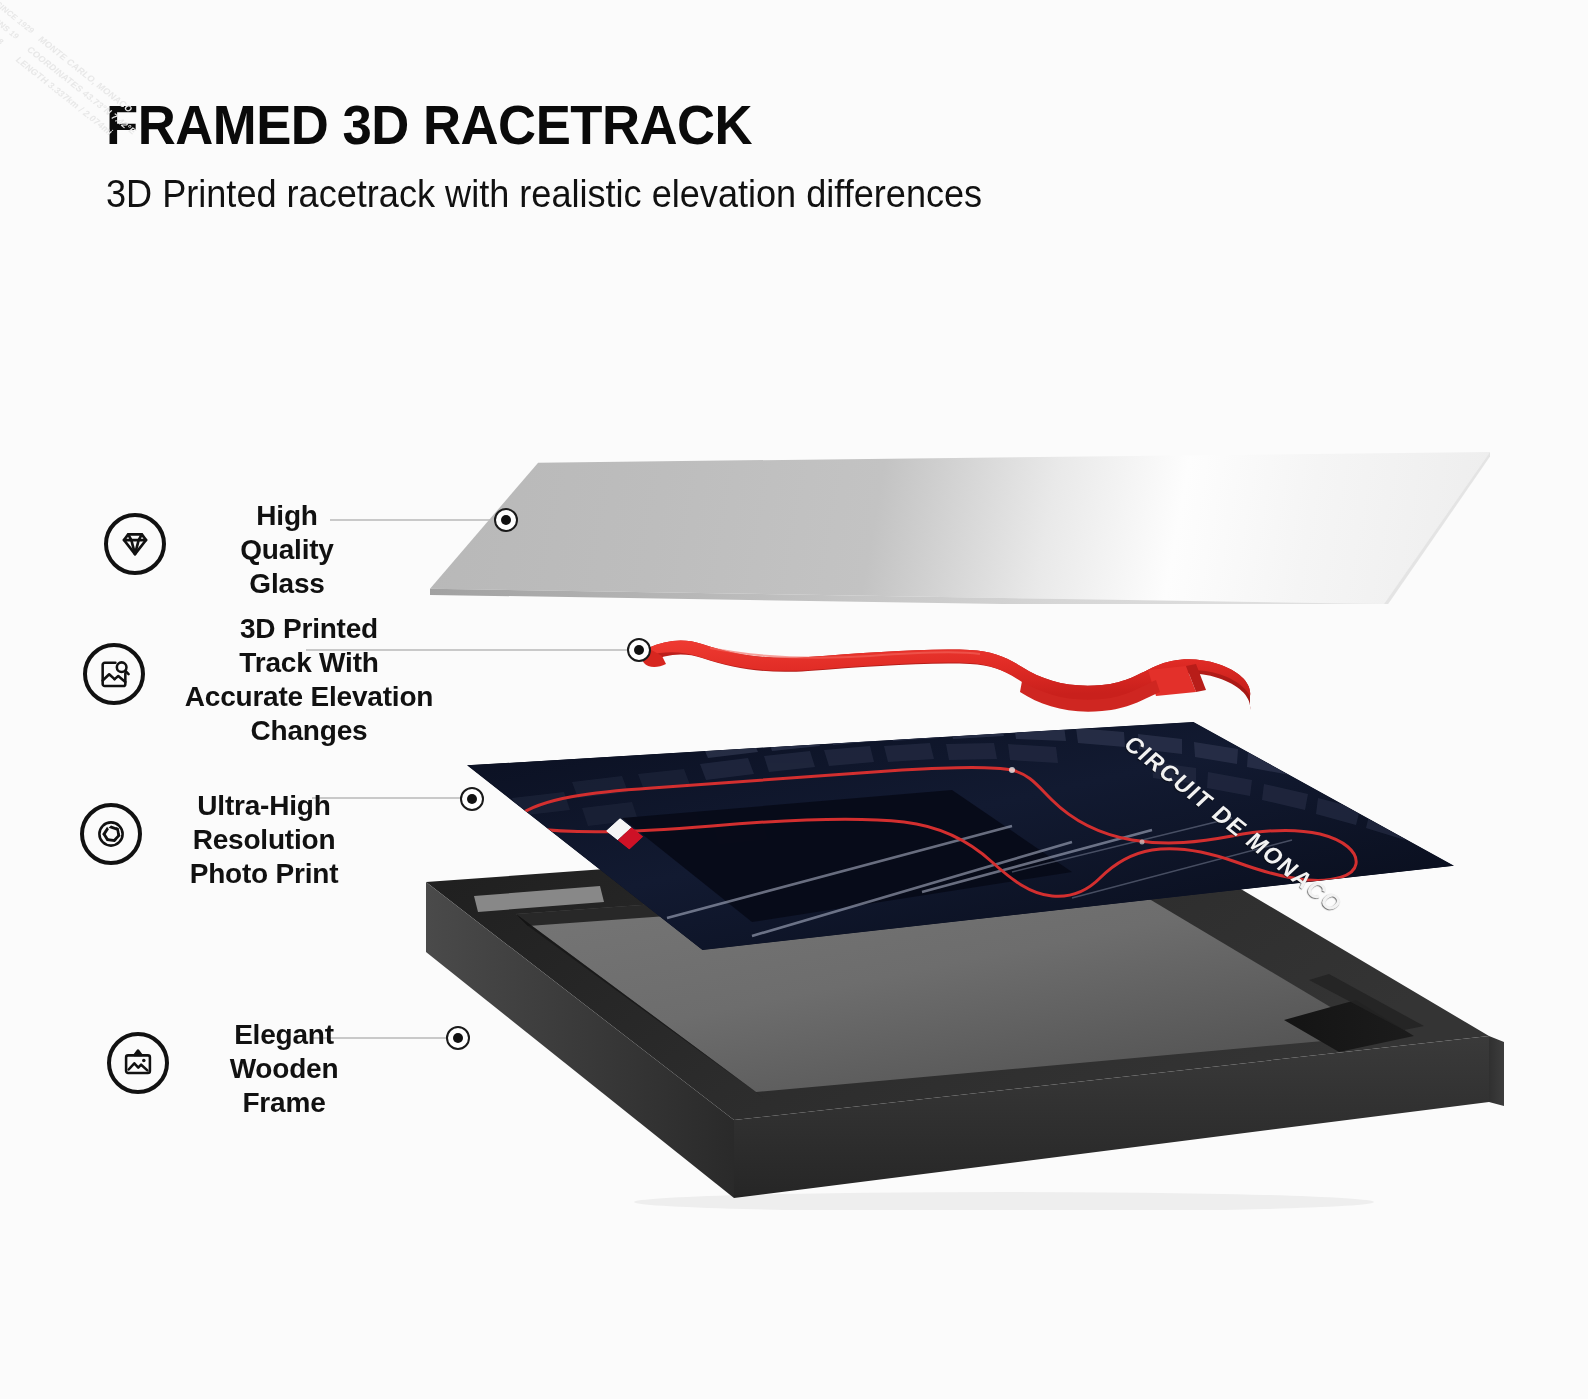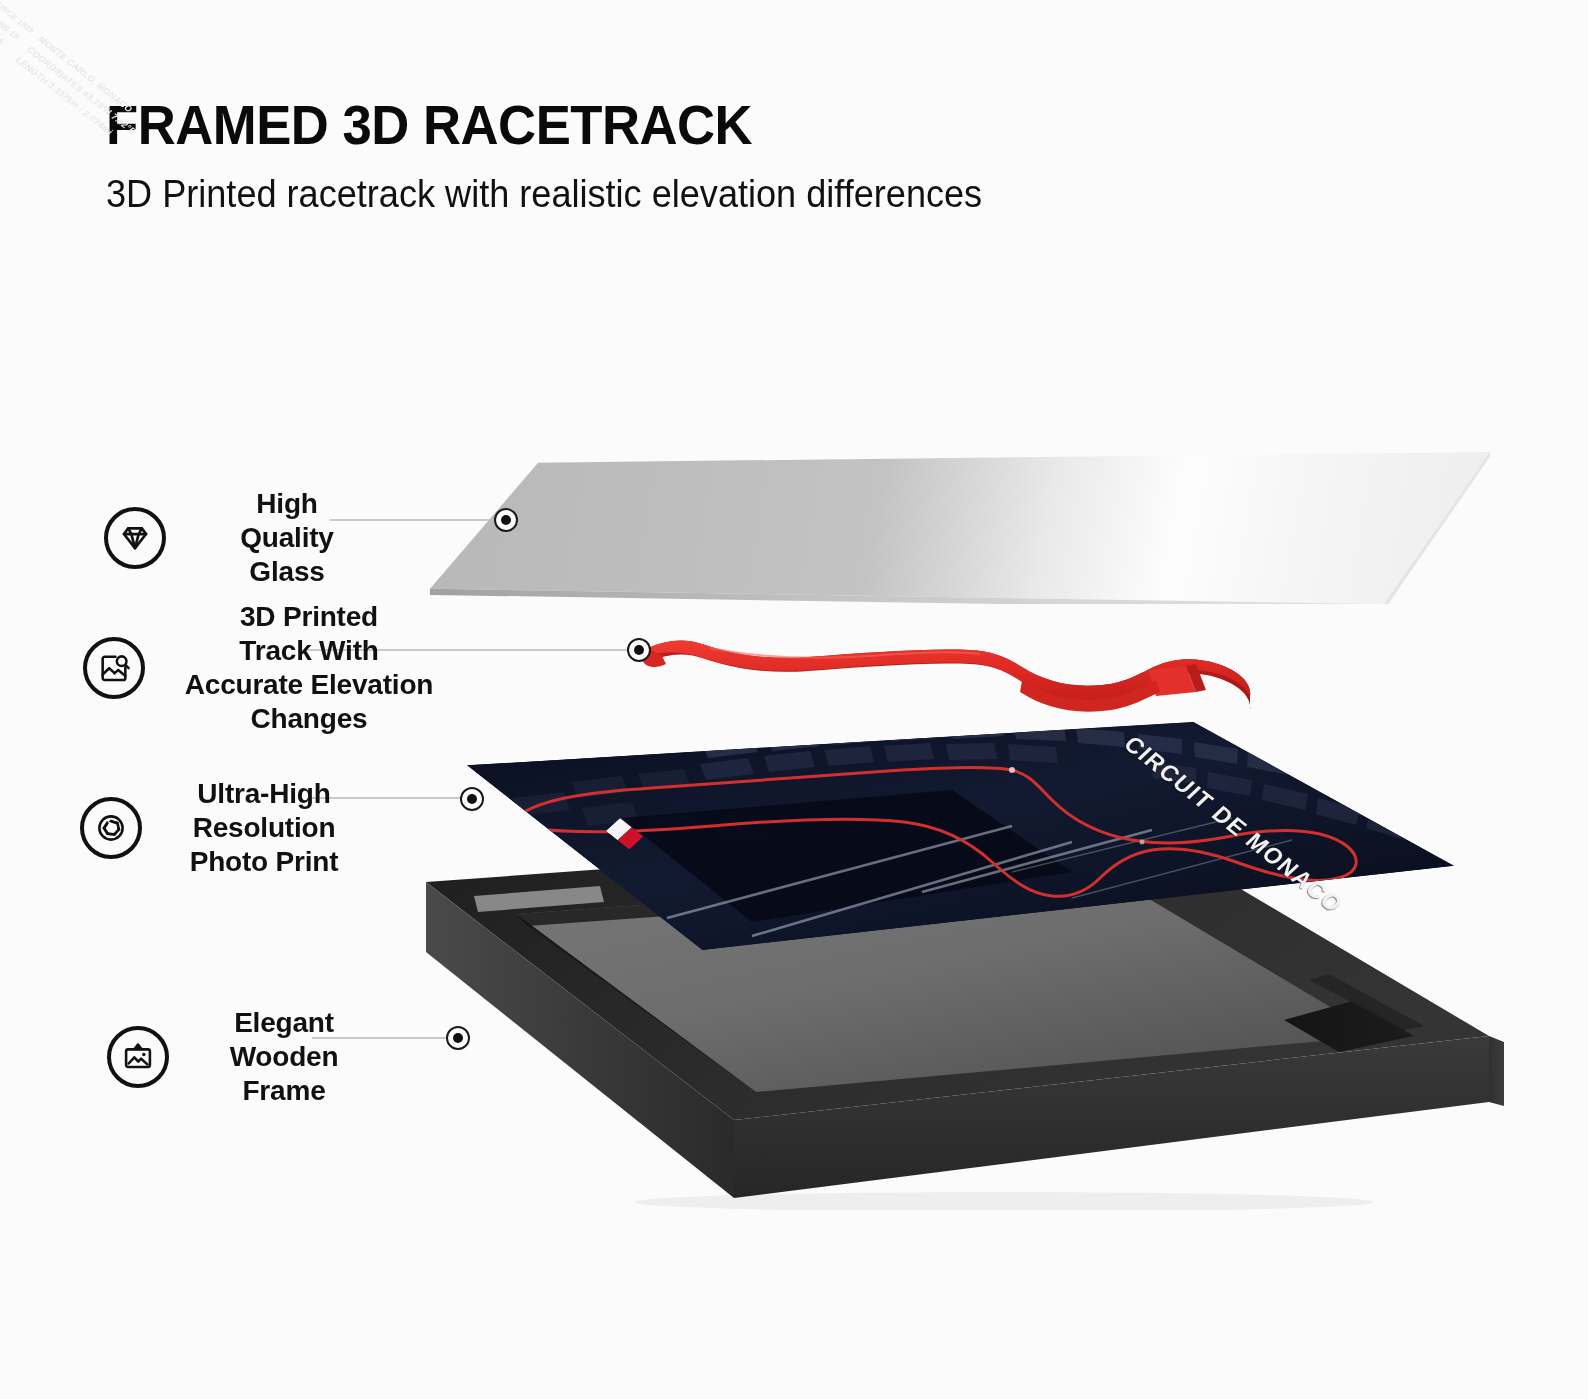--- a/index.html
+++ b/index.html
@@ -54,20 +54,21 @@
   }
   .feat-icon svg { display: block; }
   .feat-label {
     font-size: 28px;
     font-weight: 800;
     color: #111;
     line-height: 1.22;
     text-align: center;
     letter-spacing: -0.2px;
     white-space: pre-line;
+    margin-top: 12px;
   }
 
   
   #feature-glass   { left: 104px; top: 487px; }
   #feature-glass .feat-label { width: 150px; margin-left: 46px; }
 
   #feature-track   { left: 83px; top: 600px; }
   #feature-track .feat-label { width: 300px; margin-left: 14px; }
 
   #feature-photo   { left: 80px; top: 777px; }

